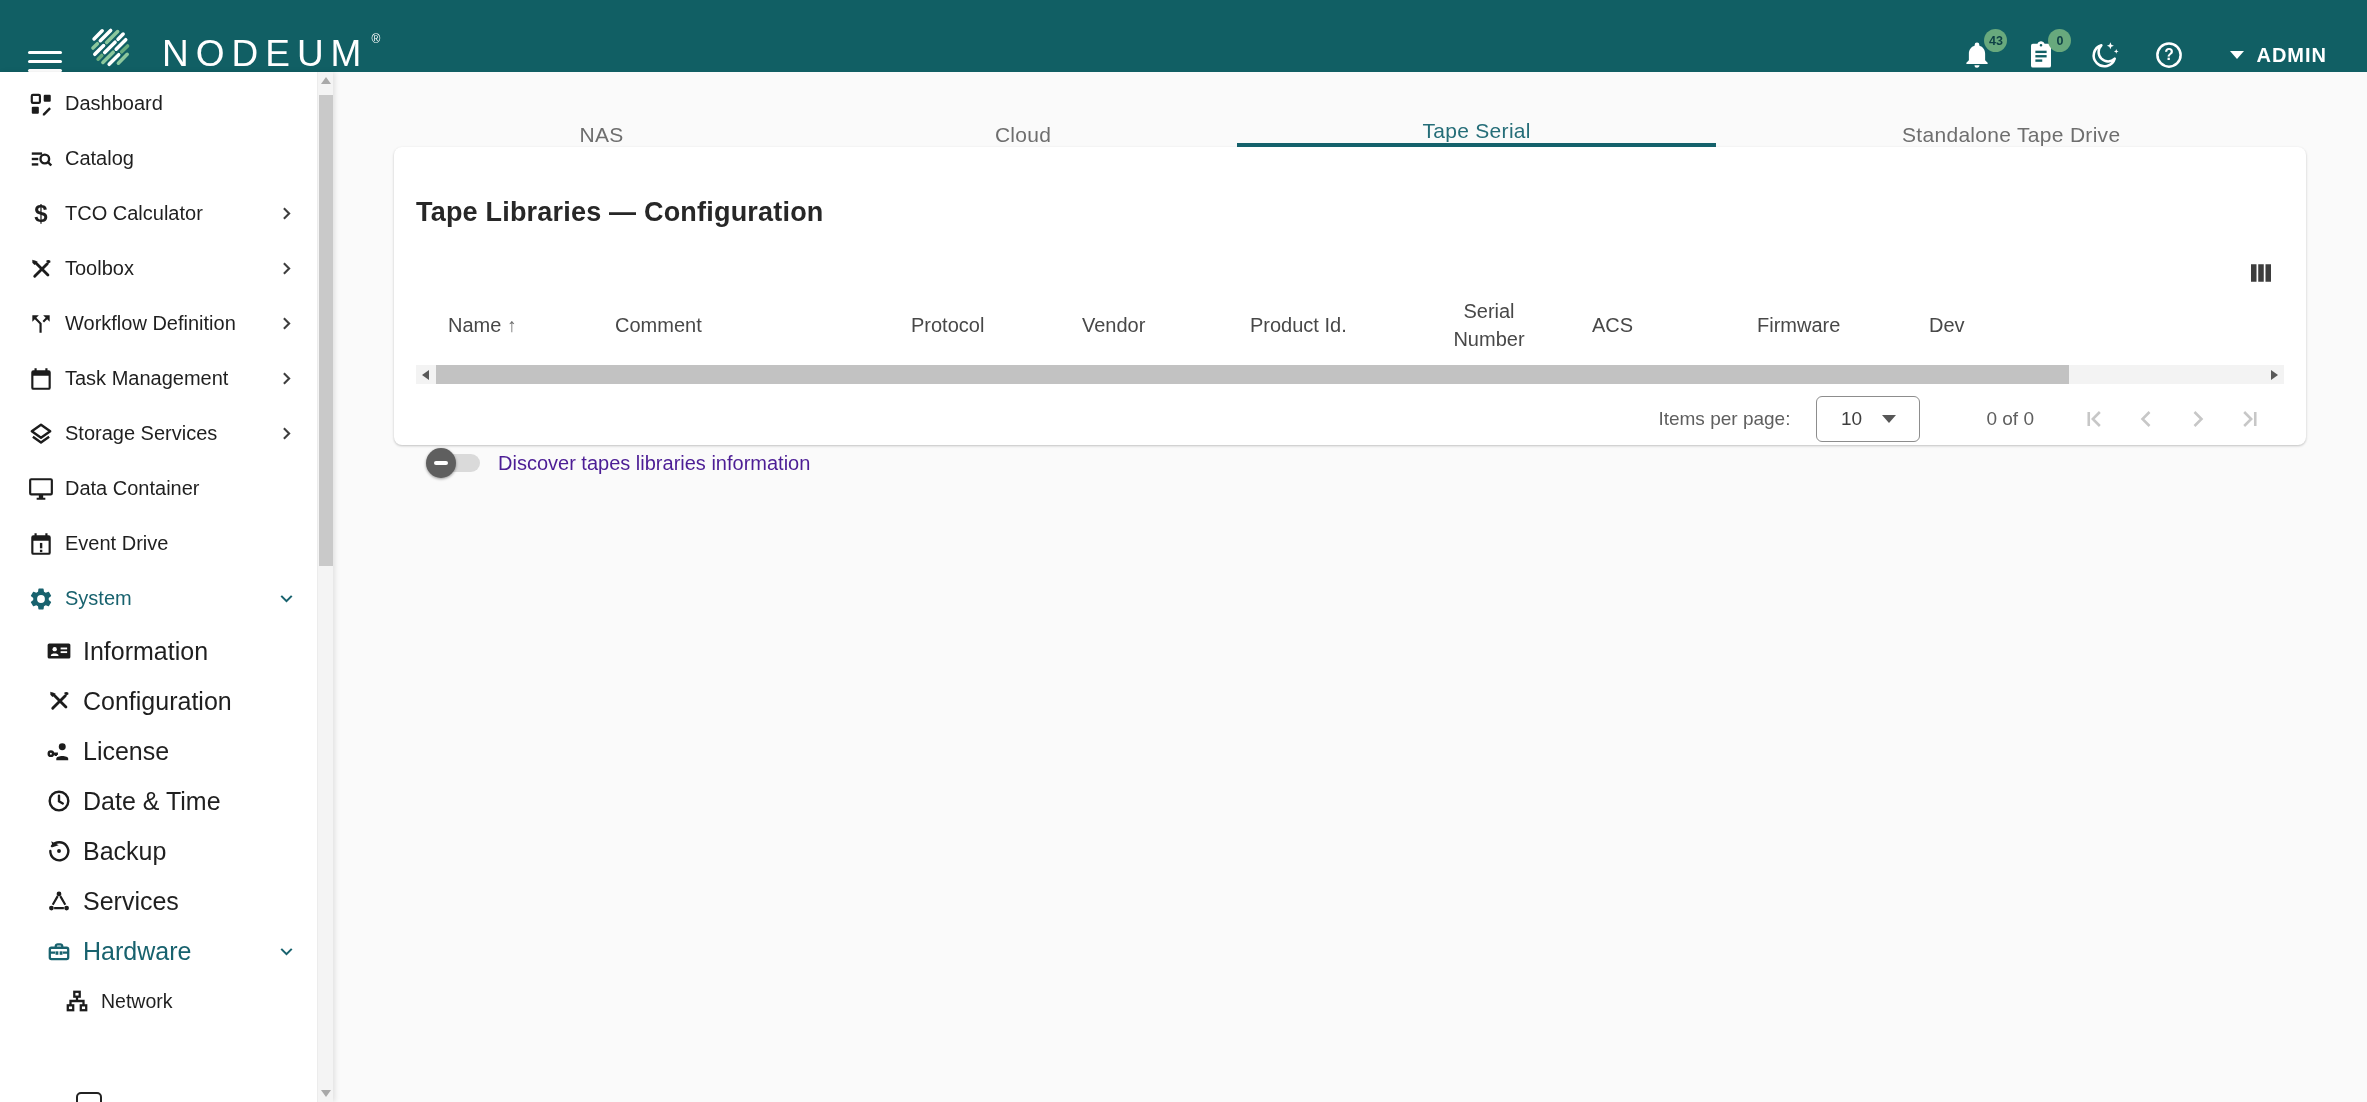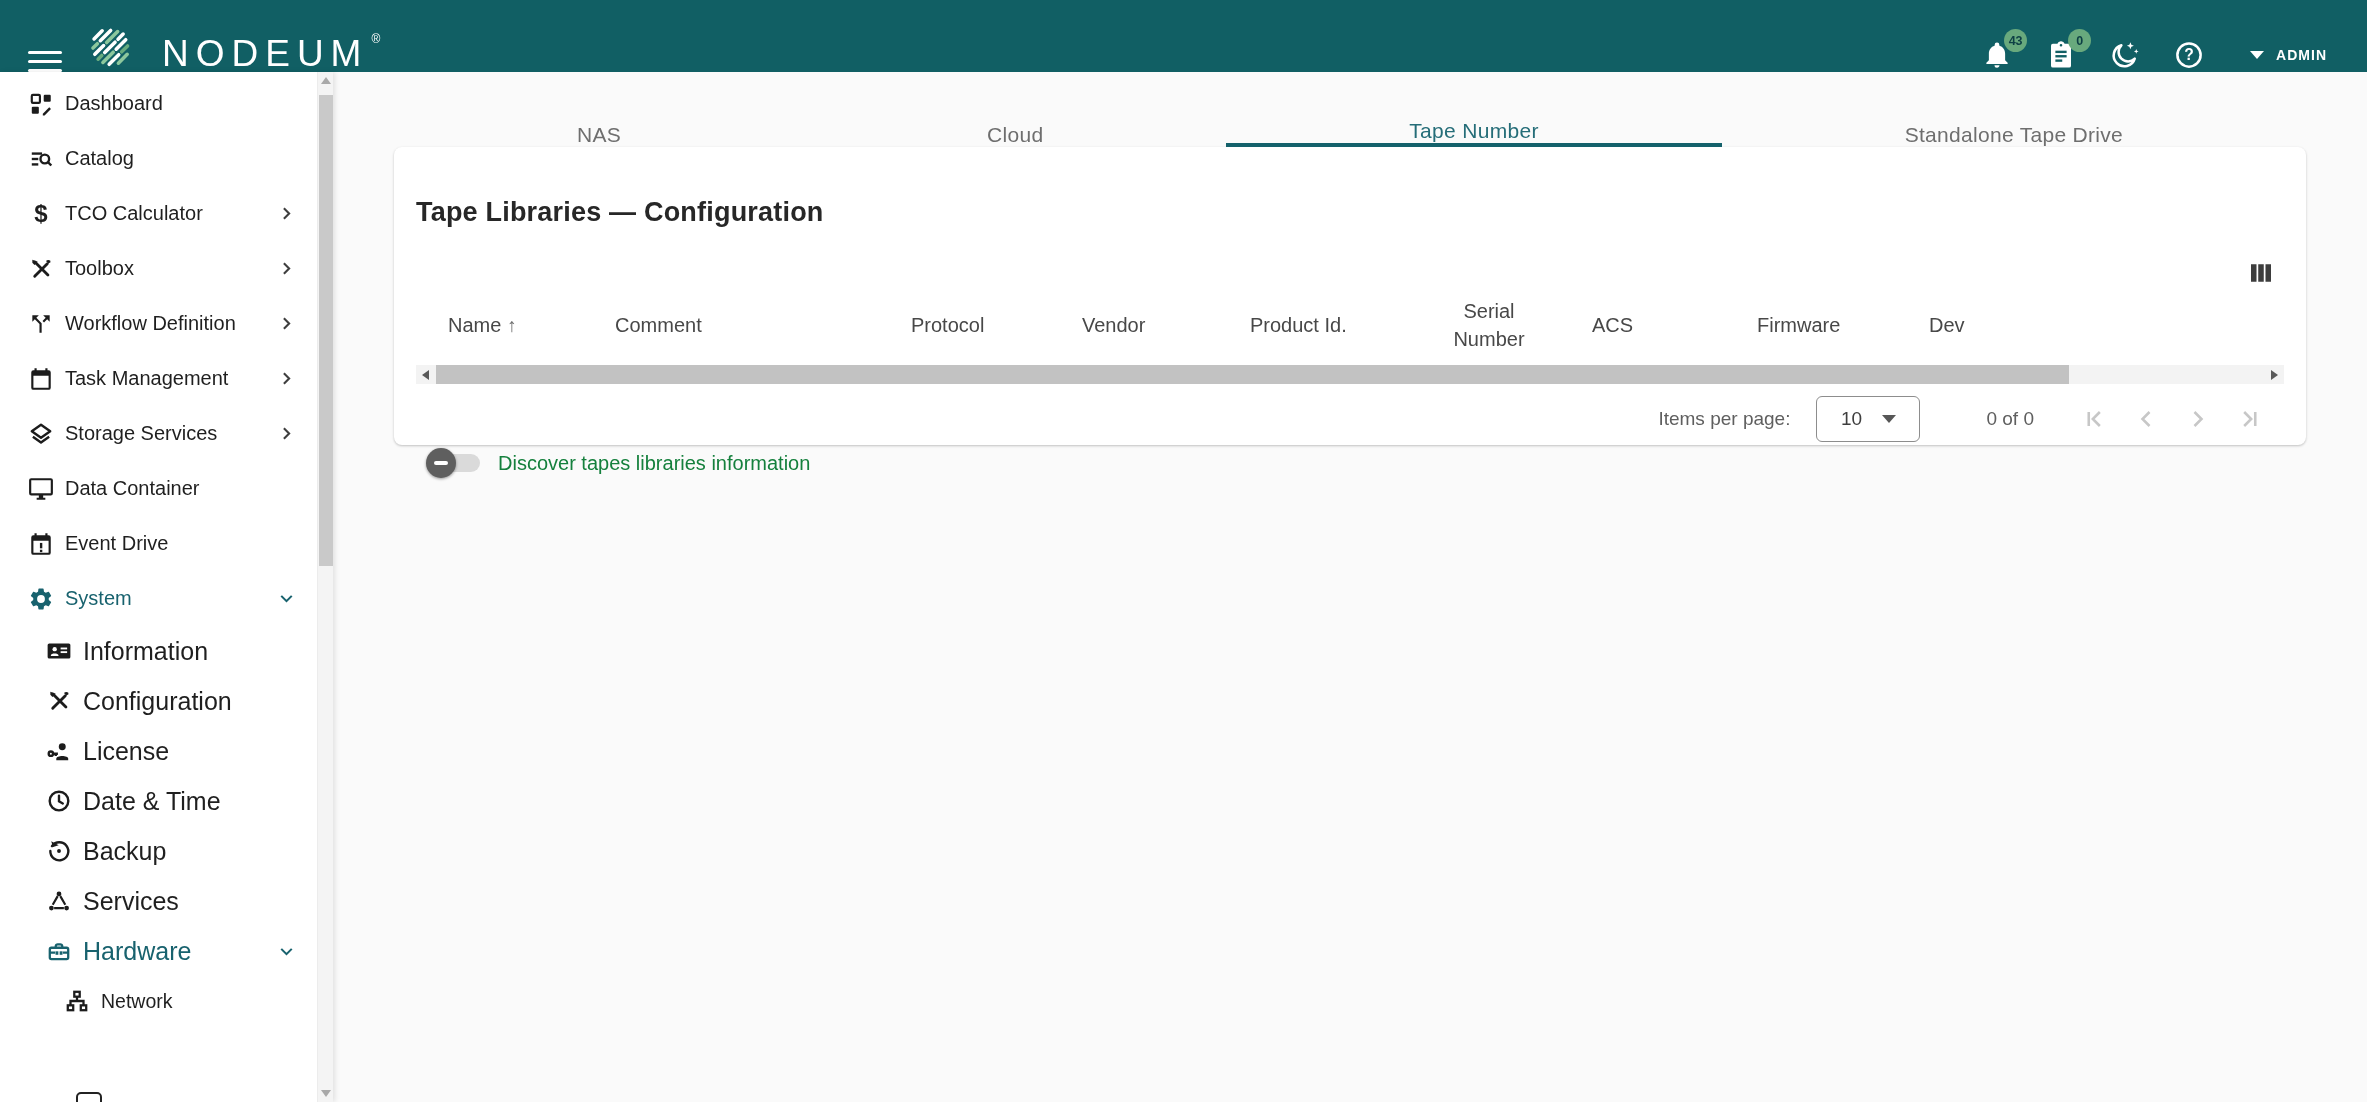--- a/index.html
+++ b/index.html
@@ -16,21 +16,21 @@
   .hamburger{width:34px;display:flex;flex-direction:column;gap:5.5px;cursor:pointer;border:none;background:none;padding:0}
   .hamburger span{display:block;height:3.5px;background:#fff;border-radius:2px}
   .logo{margin-left:24px;width:50px;height:50px}
   .brand{margin-left:26px;font-size:37px;font-weight:300;letter-spacing:7px;display:flex;align-items:flex-start;line-height:1}
   .brand .reg{font-size:12px;letter-spacing:0;margin:-2px 0 0 3px}
   .top-actions{margin-left:auto;display:flex;align-items:center;gap:30px}
   .iconbtn{position:relative;width:34px;height:34px;display:grid;place-items:center;cursor:pointer;border:none;background:none;color:#fff;padding:0}
   .iconbtn svg{width:30px;height:30px}
   .badge{position:absolute;top:-9px;right:-13px;background:var(--badge-green);color:var(--badge-text);
     border-radius:50%;min-width:23px;height:23px;font-size:12.5px;font-weight:700;display:grid;place-items:center;padding:0 3px}
-  .userbtn{display:flex;align-items:center;gap:12px;font-weight:700;font-size:14px;letter-spacing:1px;margin-left:8px;cursor:pointer;border:none;background:none;color:#fff}
+  .userbtn{display:flex;align-items:center;gap:12px;font-weight:700;font-size:20px;letter-spacing:1px;margin-left:8px;cursor:pointer;border:none;background:none;color:#fff}
   .caret-down{width:0;height:0;border-left:7px solid transparent;border-right:7px solid transparent;border-top:8px solid #fff}
   
   .shell{display:flex;height:1030px}
   .sidebar{width:333px;background:#fff;position:relative;box-shadow:2px 0 5px rgba(0,0,0,.10);z-index:2;overflow:hidden;flex:none}
   .nav{padding-top:4px}
   .nav-item{display:flex;align-items:center;height:55px;padding:0 44px 0 28px;position:relative;color:#1f1f1f;font-size:20px;cursor:pointer}
   .nav-item .icn{width:26px;height:26px;flex:none;color:#1c1c1c}
   .nav-item.lvl1{height:50px;padding-left:46px;font-size:25px}
   .nav-item.lvl2{height:50px;padding-left:64px;font-size:19.5px}
   .nav-item .lbl{margin-left:11px;white-space:nowrap}
@@ -68,21 +68,21 @@
   .hs-arrow.right{right:6px;border-left:7px solid #5a5a5a}
   .hs-thumb{position:absolute;left:20px;top:0;height:100%;width:calc(100% - 235px);background:#c2c2c2;cursor:pointer}
   .paginator{display:flex;align-items:center;justify-content:flex-end;padding:12px 20px 0 0;color:#5f5f5f;font-size:19px}
   .psel{width:104px;height:46px;border:1.5px solid #8d8d8d;border-radius:6px;display:flex;align-items:center;
     justify-content:center;gap:20px;font-size:19px;color:#3e3e3e;margin-left:26px;cursor:pointer;background:#fff}
   .psel .caret{width:0;height:0;border-left:7px solid transparent;border-right:7px solid transparent;border-top:8px solid #575757}
   .prange{margin-left:66px}
   .pnav{display:flex;align-items:center;gap:24px;margin-left:46px}
   .pnav button{border:none;background:none;padding:0;cursor:pointer;color:#c7c7c7}
   .pnav svg{width:28px;height:28px;display:block}
-  .discover{display:flex;align-items:center;gap:16px;padding:6px 0 0 10px;font-size:20px;color:#15803d}
+  .discover{display:flex;align-items:center;gap:16px;padding:6px 0 0 10px;font-size:20px;color:#4c1d95}
   .switch{position:relative;width:56px;height:30px;cursor:pointer;flex:none}
   .switch-track{position:absolute;left:12px;top:6px;width:42px;height:18px;border-radius:9px;background:#dadada}
   .switch-thumb{position:absolute;left:0;top:0;width:30px;height:30px;border-radius:50%;background:#5f5f5f;
     box-shadow:0 1px 3px rgba(0,0,0,.4);display:grid;place-items:center}
   .switch-dash{width:14px;height:3.5px;background:#fff;border-radius:2px}
 </style>
 </head>
 <body>
 
 <header class="topbar">
@@ -362,21 +362,21 @@
 
   <main class="content">
     <div class="tabbar">
       <div class="tab">
           <span>NAS</span>
         </div>
       <div class="tab">
           <span>Cloud</span>
         </div>
       <div class="tab active">
-          <span>Tape Number</span>
+          <span>Tape Serial</span>
         </div>
       <div class="tab">
           <span>Standalone Tape Drive</span>
         </div>
     </div>
 
     <section class="card">
       <h1 class="card-title">Tape Libraries — Configuration</h1>
 
       <div class="card-toolbar">

